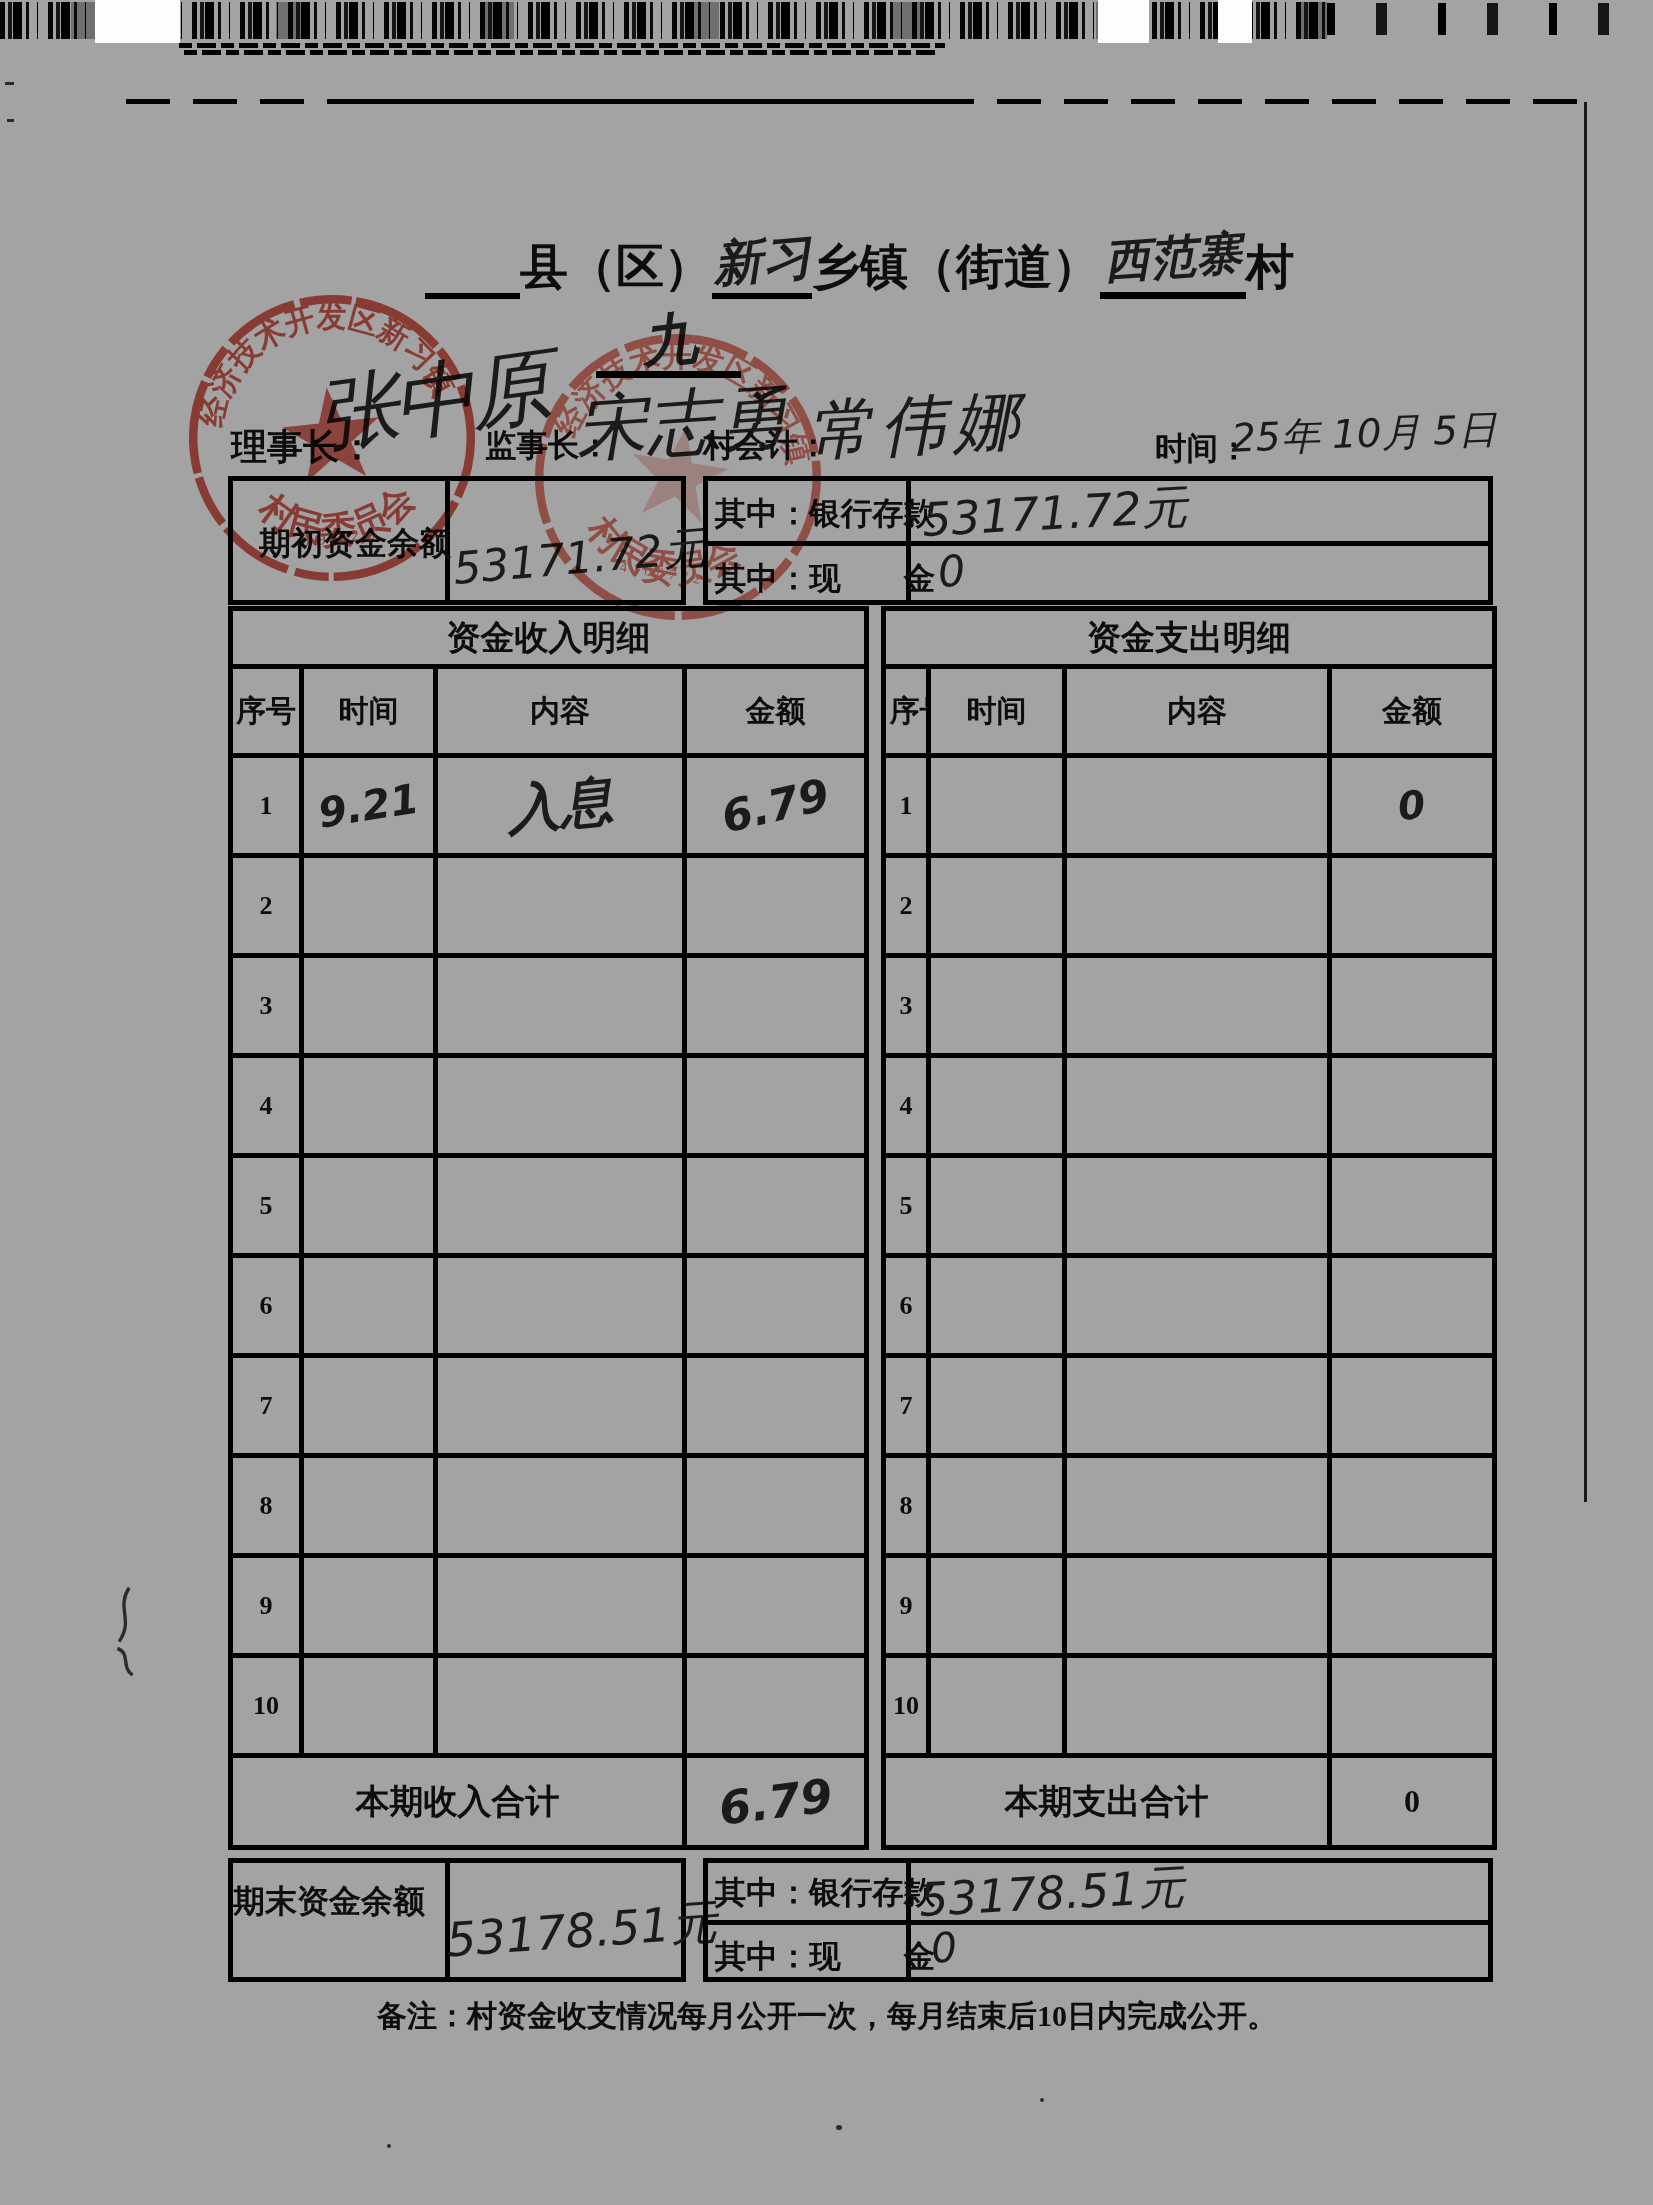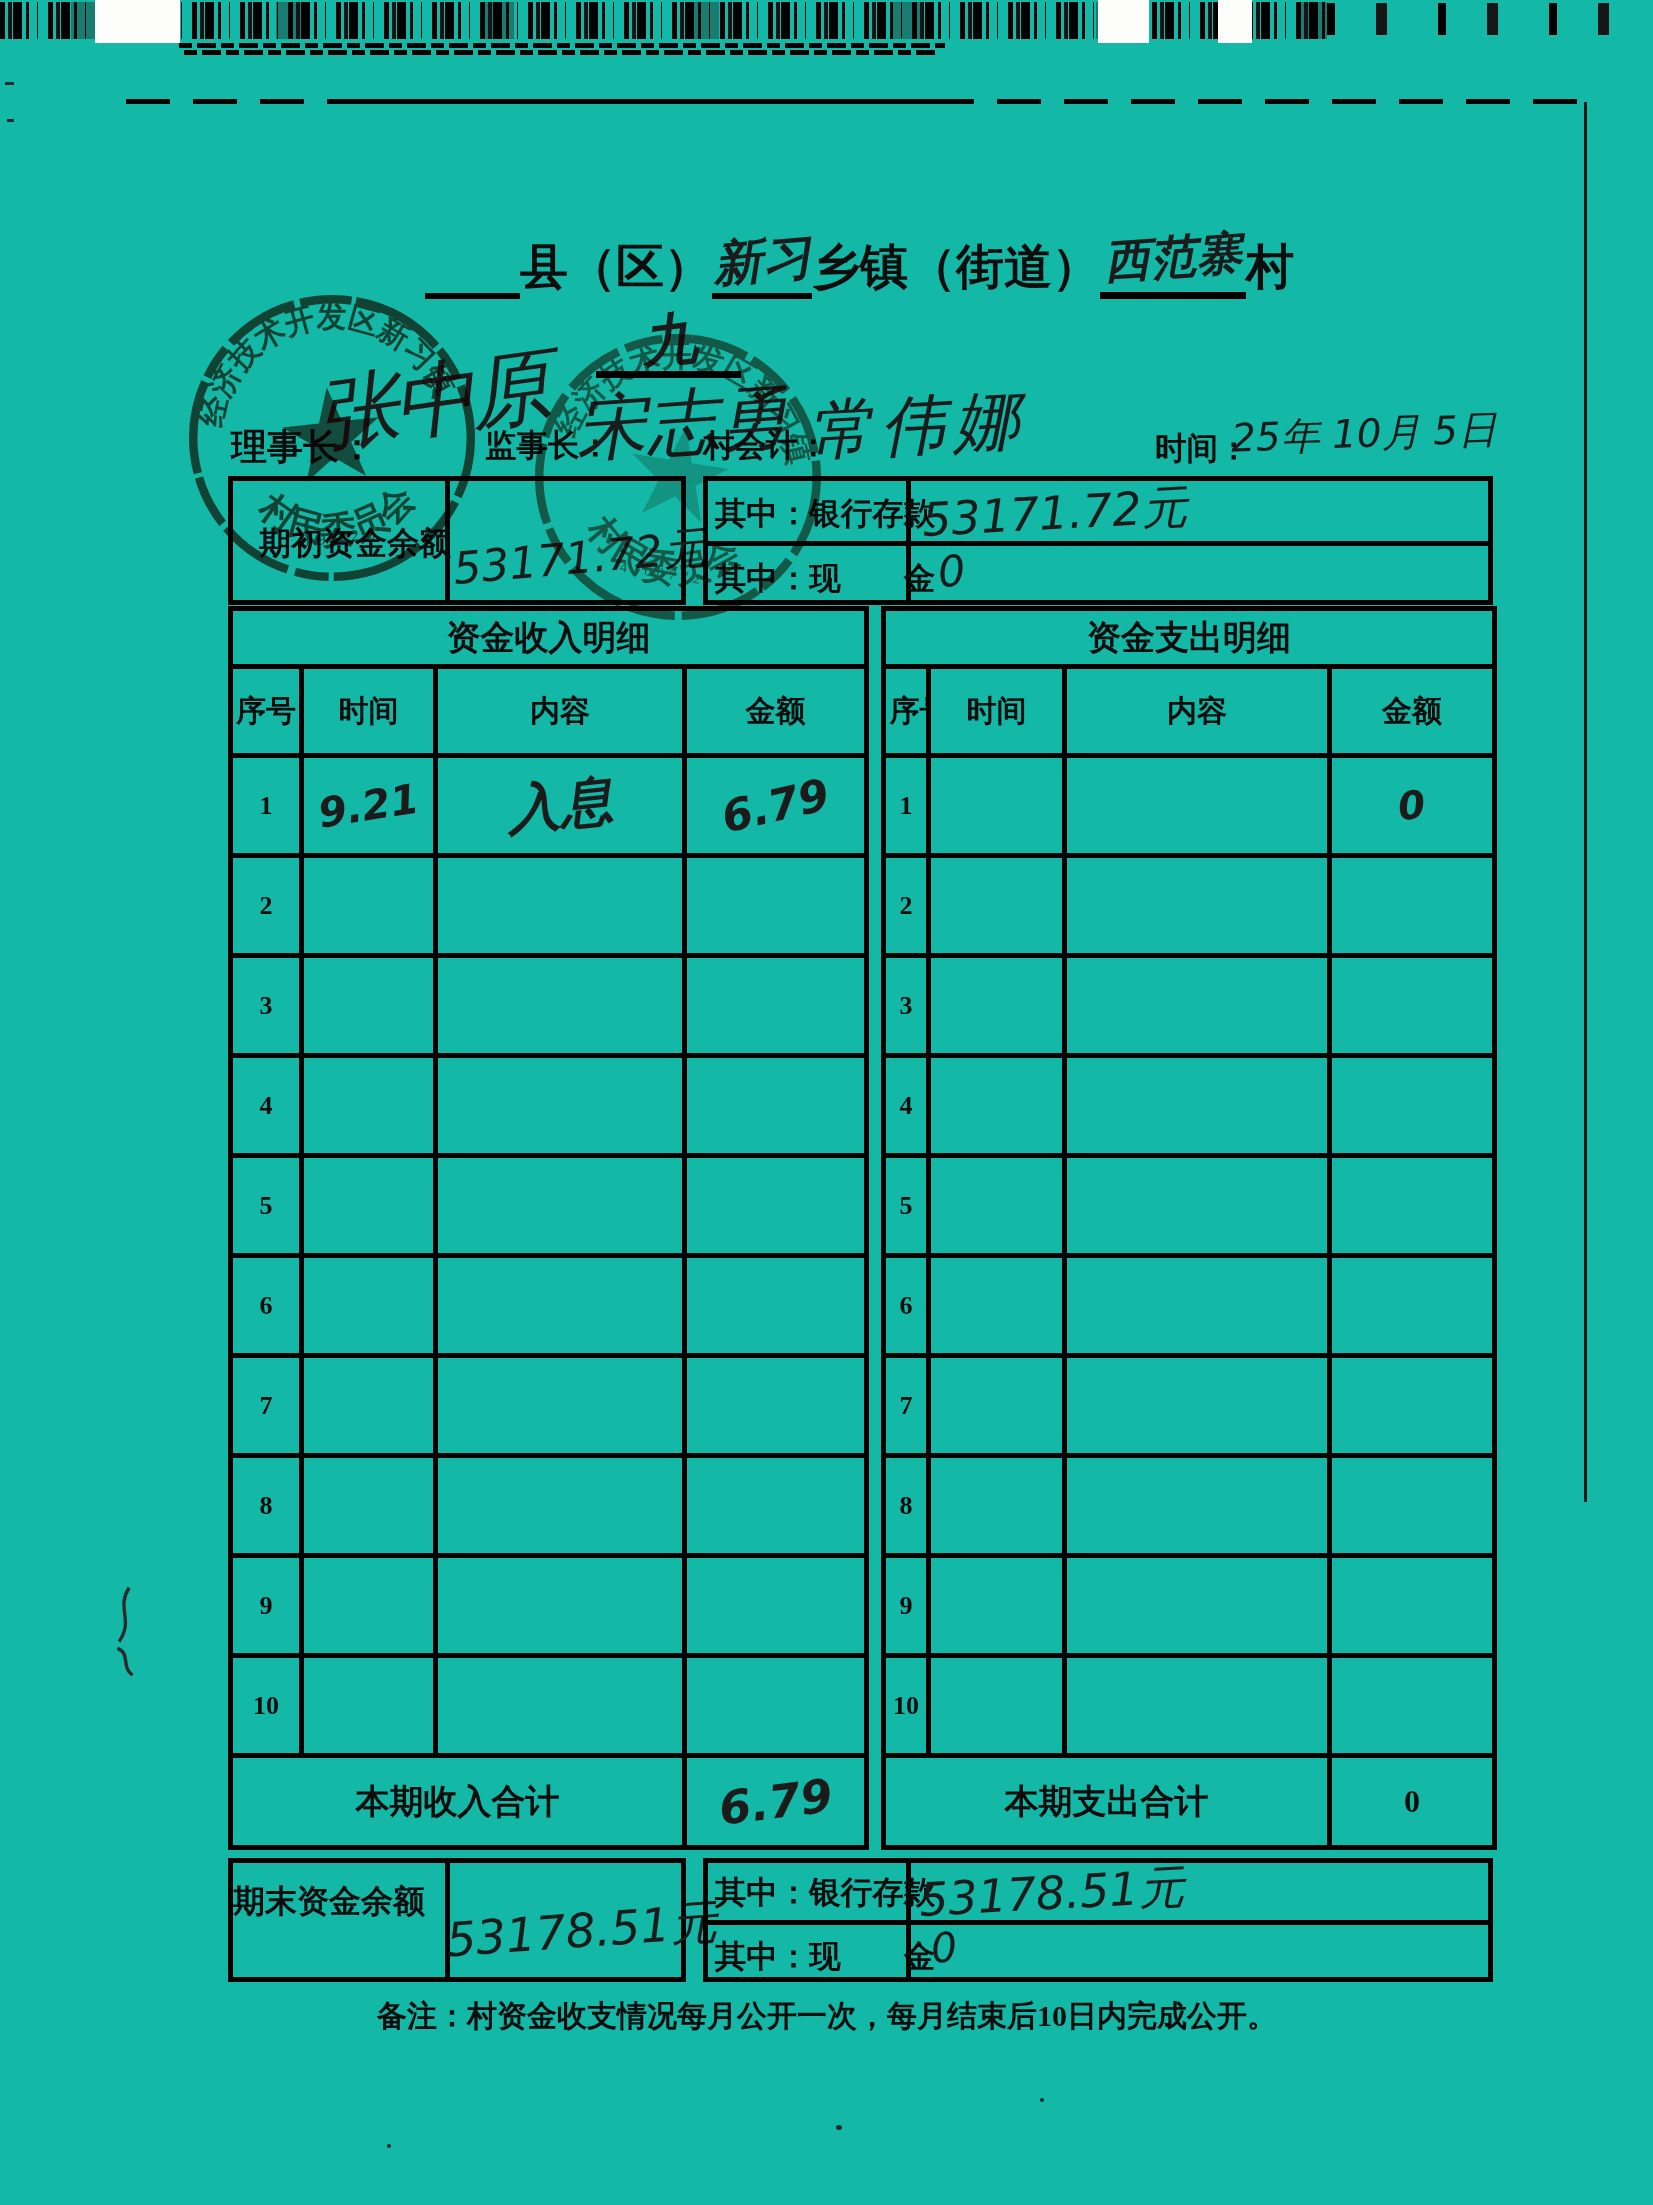--- a/index.html
+++ b/index.html
@@ -1,16 +1,16 @@
 <!DOCTYPE html>
 <html style="font-size:13.6px"><head>
 <meta charset="utf-8">
 <style>
   html,body{margin:0;padding:0;background:#ffffff;}
-  .page{position:relative;width:1654px;height:2205px;background:#14b8a6;overflow:hidden;
+  .page{position:relative;width:1654px;height:2205px;background:#a3a3a3;overflow:hidden;
         font-family:"Liberation Serif","DejaVu Serif",serif;color:#101010;}
   .abs{position:absolute;}
   .printed{font-weight:bold;color:#0d0d0d;}
   .hw{font-family:"DejaVu Sans",sans-serif;font-style:italic;color:#1b1b1b;display:inline-block;white-space:nowrap;}
   
   .noiseA{left:0;top:1.7px;width:1327px;height:37px;
     background:
       repeating-linear-gradient(90deg,#050505 0 5.1px,transparent 5.1px 8.5px,#151515 8.5px 12px,transparent 12px 12.8px,#000 12.8px 22px,transparent 22px 26px,#0a0a0a 26px 29px,transparent 29px 37px,#000 37px 38px,transparent 38px 48px),
       repeating-linear-gradient(90deg,transparent 0 71px,#2226 71px 104px,transparent 104px 205px);}
   .noiseB{left:1327px;top:3.4px;width:327px;height:32px;

